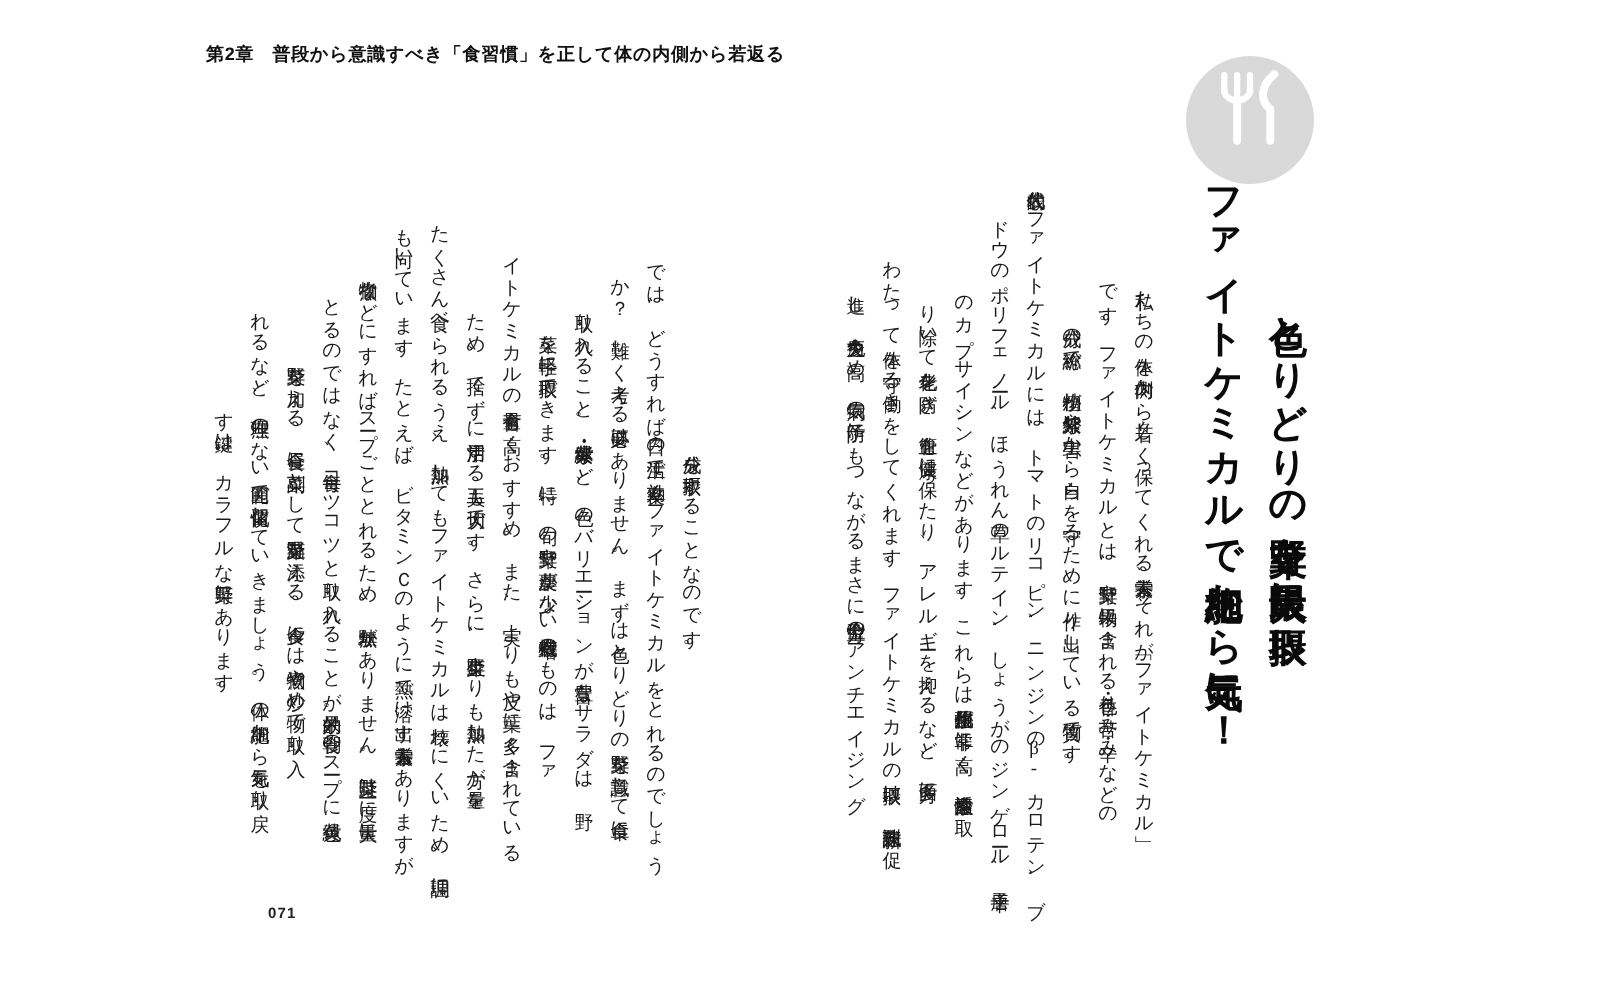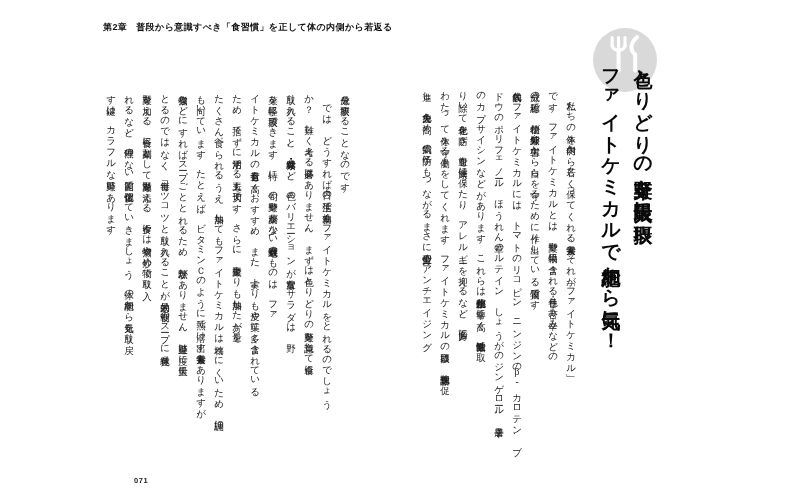--- a/index.html
+++ b/index.html
@@ -3,21 +3,21 @@
 <meta charset="utf-8">
 <style>
   html, body { margin: 0; padding: 0; }
   body {
     width: 800px; height: 495px;
     background: #ffffff;
     position: relative;
     overflow: hidden;
     font-family: "Liberation Serif", serif;
   }
-  .spread { position: absolute; inset: 0; }
+  .spread { position: absolute; inset: 0; text-align: center; }
 
   
   .running-head {
     position: absolute; left: 103px; top: 21px;
     font-family: "Liberation Sans", sans-serif;
     font-weight: bold; font-size: 9px; color: #111;
     letter-spacing: 0.4px; white-space: nowrap;
   }
   .running-head .chapter { margin-right: 9px; }
 
@@ -56,21 +56,21 @@
   .right-body { top: 85px; left: 418px; width: 162px; height: 372px; }
   .left-body  { top: 88px; left: 102px; width: 252px; height: 372px; }
 
   
   .folio {
     position: absolute;
     font-family: "Liberation Sans", sans-serif;
     font-weight: bold; font-size: 7.5px; color: #222;
     letter-spacing: 0.6px;
   }
-  .folio-left  { left: 114px; top: 476px; padding-left: 20px; }
+  .folio-left  { left: 114px; top: 452px; padding-left: 20px; }
   .folio-right { left: 630px; top: 455px; margin-top: 40px; }
 </style>
 </head>
 <body>
 
 <div class="spread">
 
   <div class="running-head">
     <span class="chapter">第2章</span><span>普段から意識すべき「食習慣」を正して体の内側から若返る</span>
   </div>

